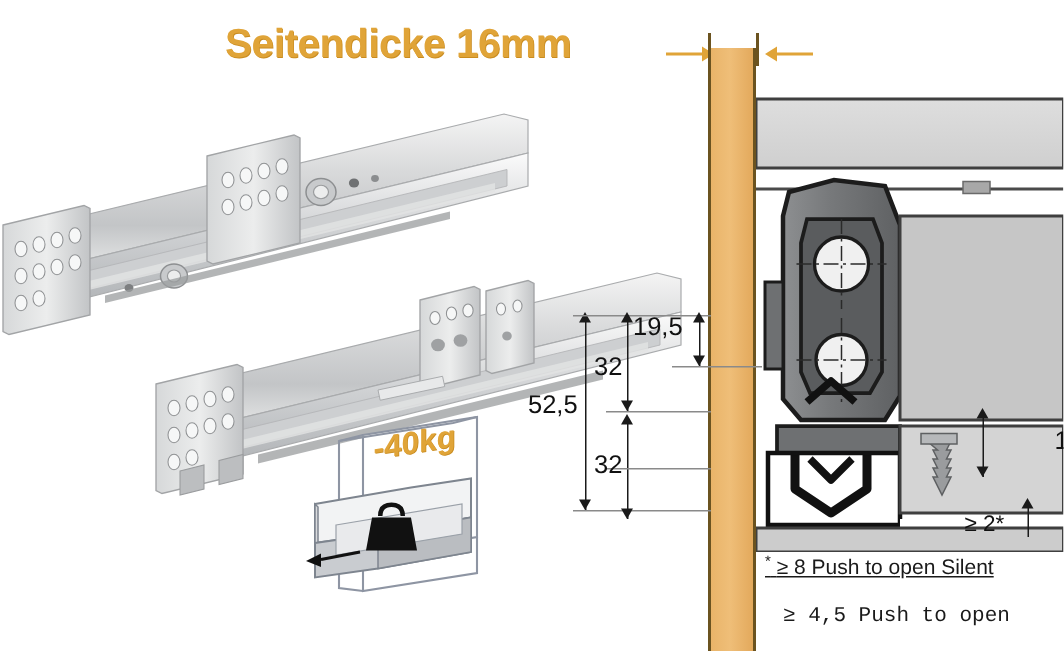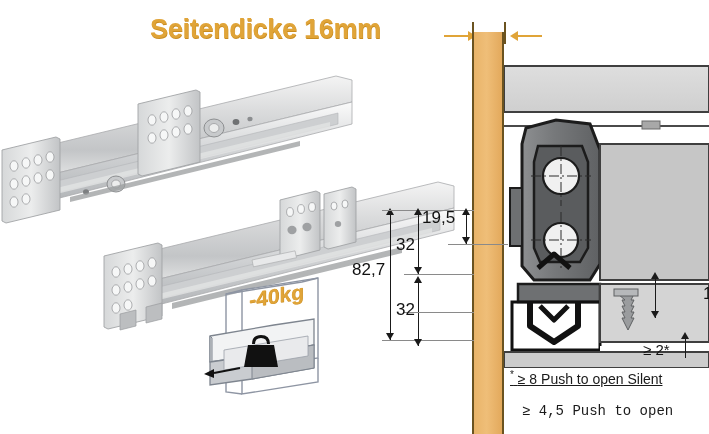--- a/index.html
+++ b/index.html
@@ -290,21 +290,21 @@
 
     <rect x="96" y="288" width="109" height="6" fill="#ffffff" stroke="none"></rect>
     <rect x="0" y="294" width="205" height="16" fill="#cccccc" stroke="#3f3f3f" stroke-width="2"></rect>
   </svg>
 
   <div class="abs dim-line" style="left:390px;top:212px;height:128px;"></div>
   <div class="abs arr-up" style="left:386px;top:208px;"></div>
   <div class="abs arr-dn" style="left:386px;top:333px;"></div>
   <div class="abs dim-ext" style="left:382px;top:210px;width:92px;"></div>
   <div class="abs dim-ext" style="left:382px;top:340px;width:92px;"></div>
-  <div class="abs dim-label" style="left:352px;top:260px;">82,7</div>
+  <div class="abs dim-label" style="left:352px;top:260px;">52,5</div>
 
   <div class="abs dim-line" style="left:418px;top:212px;height:62px;"></div>
   <div class="abs arr-up" style="left:414px;top:208px;"></div>
   <div class="abs arr-dn" style="left:414px;top:267px;"></div>
   <div class="abs dim-label" style="left:396px;top:235px;">32</div>
 
   <div class="abs dim-line" style="left:466px;top:212px;height:32px;"></div>
   <div class="abs arr-up" style="left:462px;top:208px;"></div>
   <div class="abs arr-dn" style="left:462px;top:237px;"></div>
   <div class="abs dim-ext" style="left:448px;top:244px;width:60px;"></div>

